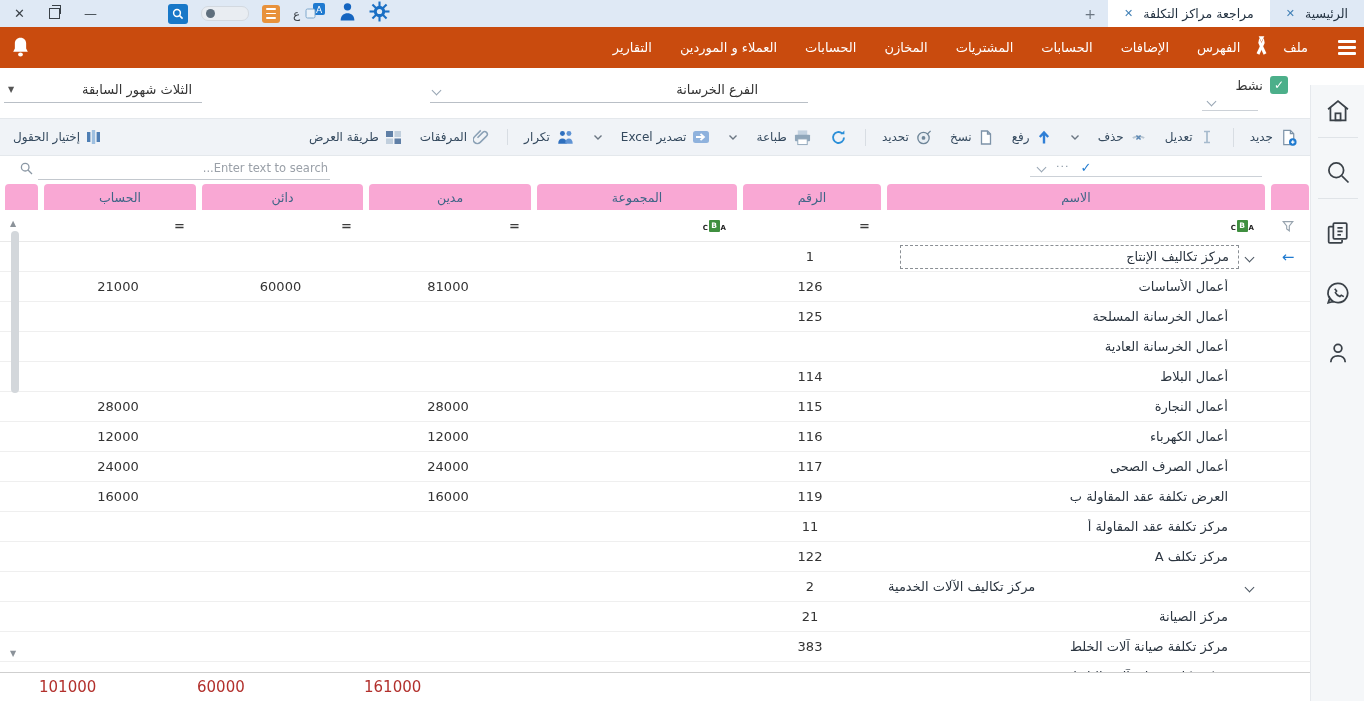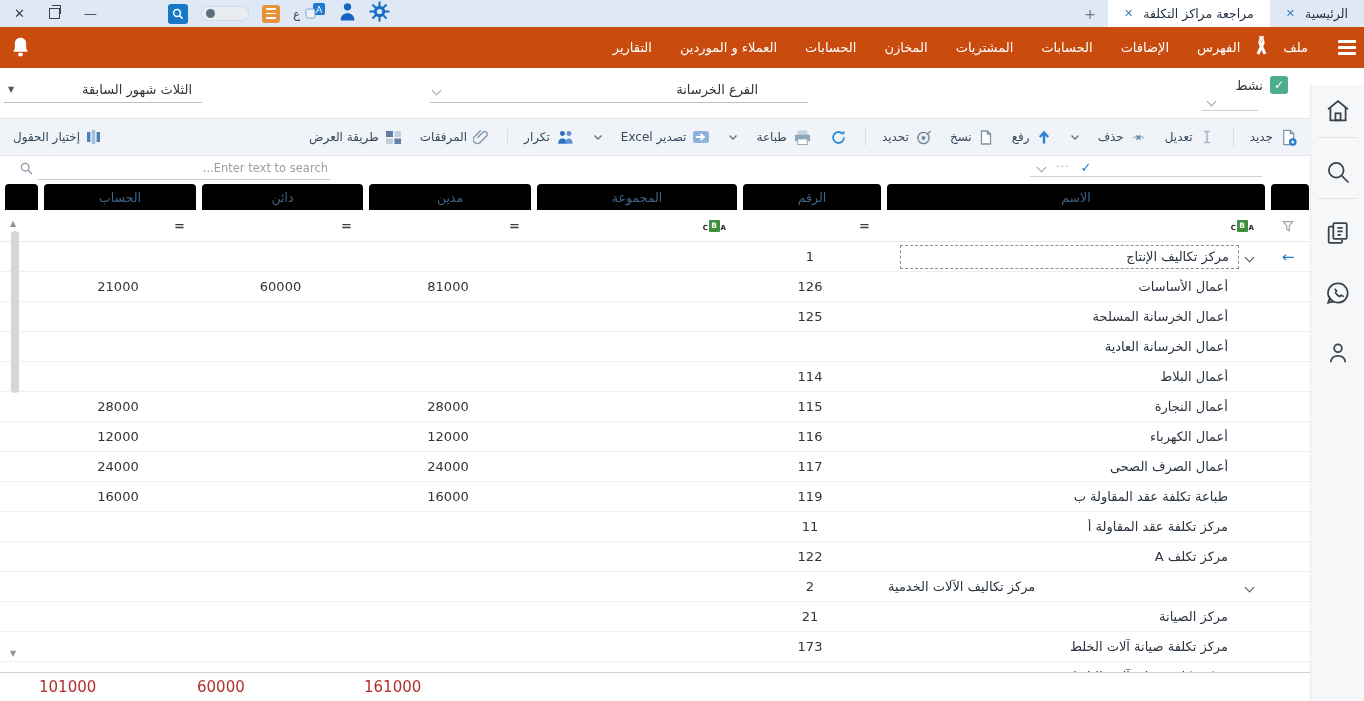--- a/index.html
+++ b/index.html
@@ -65,21 +65,21 @@
   .search-input{position:absolute;left:18px;top:0;width:288px;height:20px;border:none;border-bottom:1px solid #c3c8ce;outline:none;font-size:11.5px;color:#666;text-align:right;background:transparent;font-family:inherit;}
   .search-input::placeholder{color:#9aa0a8;}
   .check-widget{position:absolute;left:1030px;top:2px;width:232px;height:19px;border-bottom:1px solid #ccd1d7;display:flex;align-items:center;gap:11px;padding-left:8px;box-sizing:border-box;}
   .check-widget .dots{color:#8a97a4;font-size:11px;letter-spacing:1px;line-height:0;margin-top:-6px;}
   .check-widget .tick{color:#1f7ad0;font-size:13px;font-weight:bold;}
 
   
   .grid{position:absolute;top:183px;left:0;width:1310px;height:489px;overflow:hidden;direction:rtl;}
   .gridrow{display:grid;grid-template-columns:44px 384px 144px 206px 168px 167px 158px 39px;}
   .grid-header{height:27px;}
-  .hcell{margin:1px 1px 0 5px;background:#000000;border-radius:4px 4px 0 0;display:flex;align-items:center;justify-content:center;color:#3f6587;font-size:12.5px;}
+  .hcell{margin:1px 1px 0 5px;background:#f9a8d4;border-radius:4px 4px 0 0;display:flex;align-items:center;justify-content:center;color:#3f6587;font-size:12.5px;}
   .filter-row{height:31px;border-bottom:1px solid #e9e9e9;background:#fff;align-items:center;}
   .fcell{display:flex;justify-content:flex-start;padding:0 12px;align-items:center;}
   .fcell.center{justify-content:center;padding:0;}
   .eq{font-size:13px;font-weight:700;color:#3c3c3c;}
   .abc{display:flex;align-items:flex-end;gap:1px;font-size:7px;font-weight:700;color:#222;}
   .abc .abc-b{background:#3f8f3f;color:#fff;padding:1.5px 2.5px;border-radius:1px;font-size:7.5px;}
   .row{height:29px;border-bottom:1px solid #efefef;font-size:13px;color:#333;background:#fff;align-items:center;}
   .cell{display:flex;align-items:center;height:100%;}
   .cell.num{justify-content:center;}
   .c-ind{justify-content:center;color:#1f7ad0;font-size:15px;}
@@ -543,21 +543,21 @@
     <div class="cell num c-debit">24000</div>
     <div class="cell num c-credit"></div>
     <div class="cell num c-account">24000</div>
     <div class="cell"></div>
   </div>
       <div class="gridrow row">
     <div class="cell c-ind"></div>
     <div class="cell c-name">
 
       <span class="name-wrap">
-            <span class="name-text">طباعة تكلفة عقد المقاولة ب</span>
+            <span class="name-text">العرض تكلفة عقد المقاولة ب</span>
           </span>
     </div>
     <div class="cell num c-number">119</div>
     <div class="cell num c-group"></div>
     <div class="cell num c-debit">16000</div>
     <div class="cell num c-credit"></div>
     <div class="cell num c-account">16000</div>
     <div class="cell"></div>
   </div>
       <div class="gridrow row">
@@ -621,21 +621,21 @@
     <div class="cell"></div>
   </div>
       <div class="gridrow row">
     <div class="cell c-ind"></div>
     <div class="cell c-name">
 
       <span class="name-wrap">
             <span class="name-text">مركز تكلفة صيانة آلات الخلط</span>
           </span>
     </div>
-    <div class="cell num c-number">173</div>
+    <div class="cell num c-number">383</div>
     <div class="cell num c-group"></div>
     <div class="cell num c-debit"></div>
     <div class="cell num c-credit"></div>
     <div class="cell num c-account"></div>
     <div class="cell"></div>
   </div>
       <div class="gridrow row">
     <div class="cell c-ind"></div>
     <div class="cell c-name">
 

